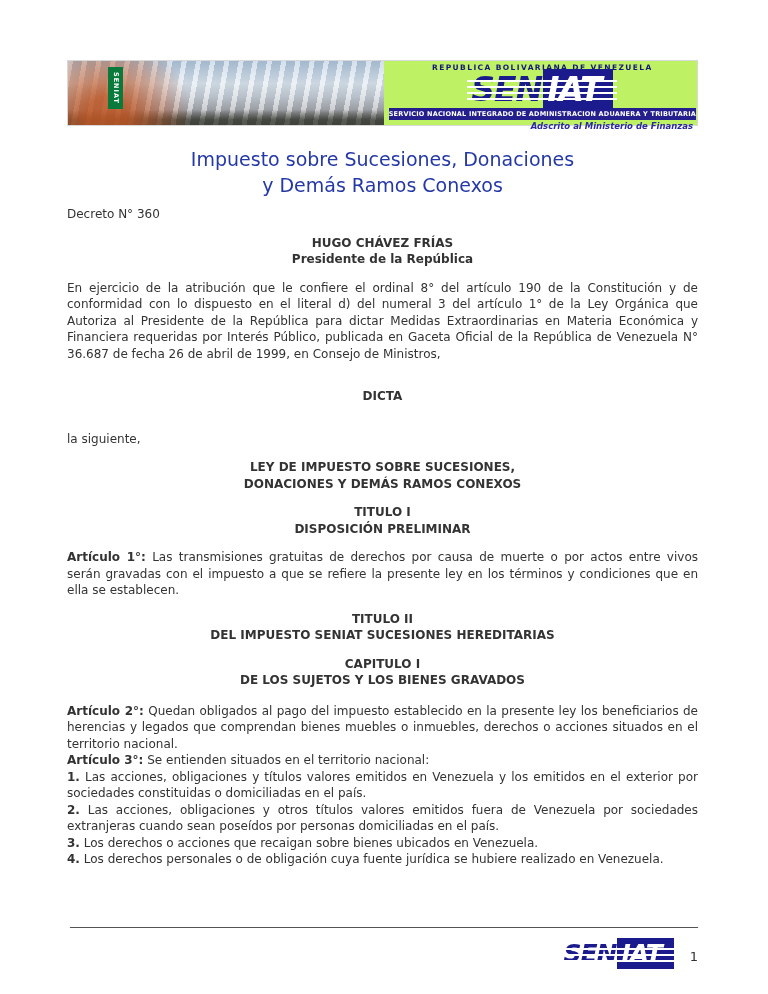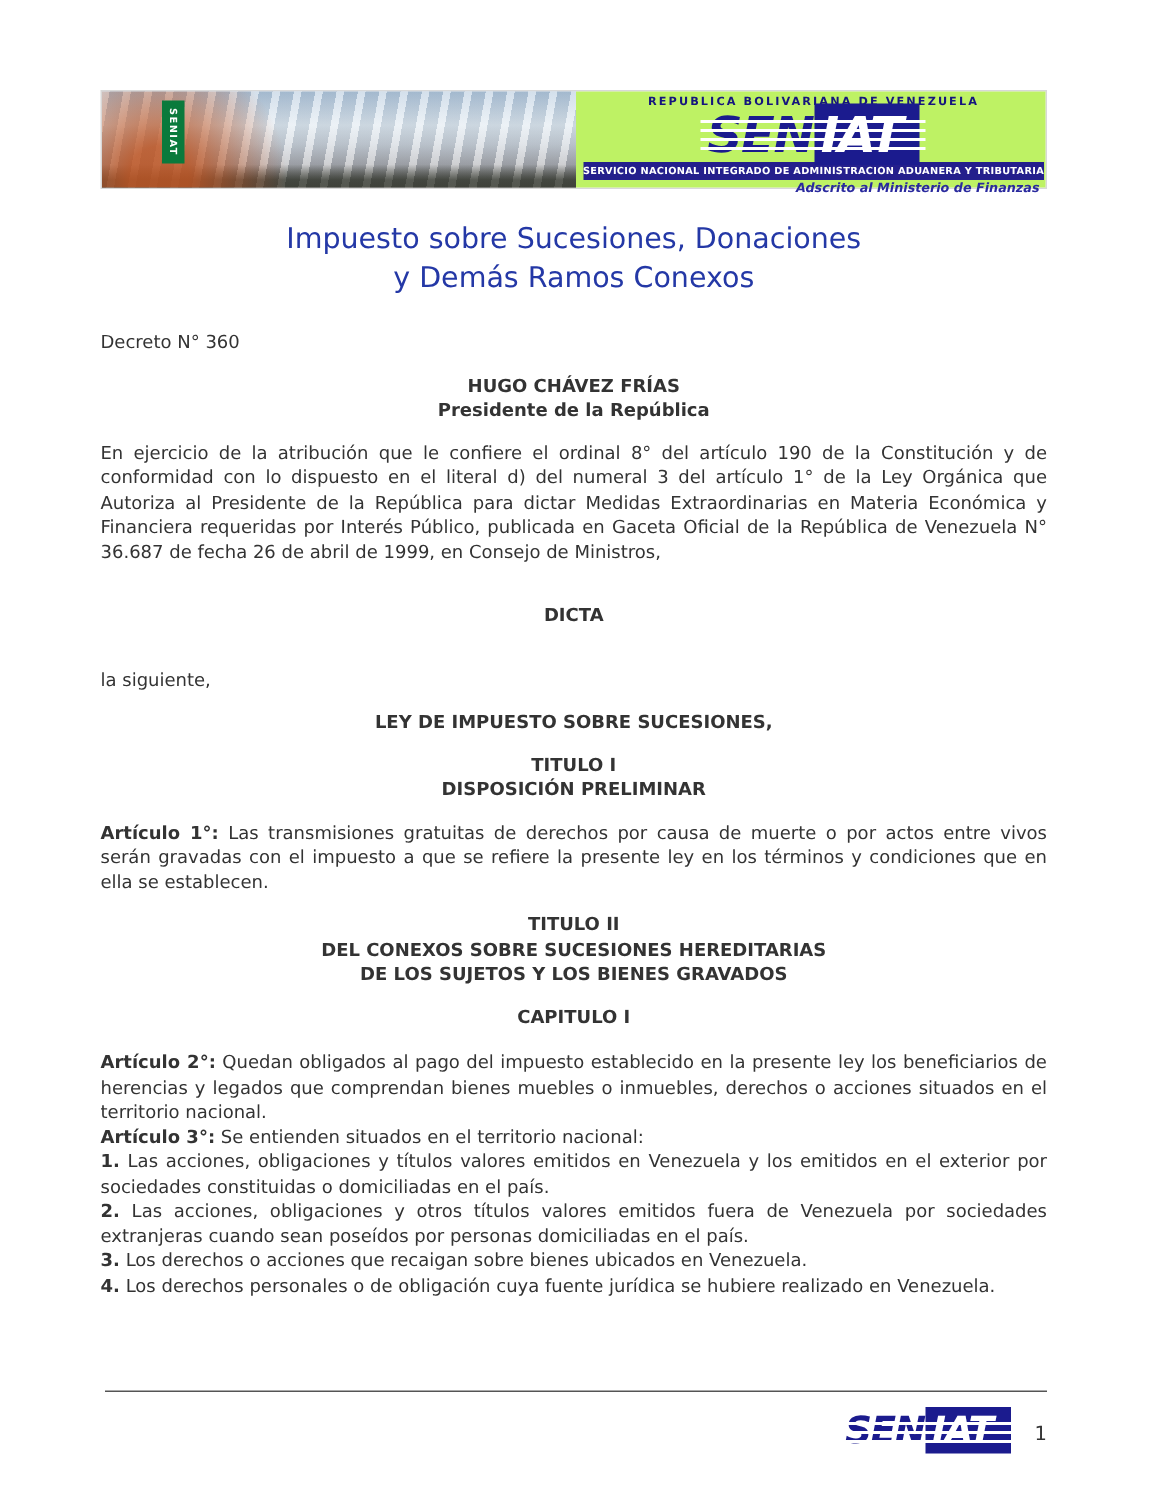--- a/index.html
+++ b/index.html
@@ -30,21 +30,21 @@
   .seniat-logo.big{font-size:33px;margin:1px auto 2px;}
   .seniat-logo.small{font-size:25px;}
   .service-bar{background:#241f8c;color:#ffffff;font-size:6.5px;font-weight:bold;
     letter-spacing:.2px;padding:2px 0;white-space:nowrap;}
   .ministry{color:#2a2a9e;font-size:8.5px;font-style:italic;font-weight:bold;text-align:right;padding:1px 3px 0 0;}
 
   
   .doc-title{margin-top:20px;text-align:center;color:#2438a6;font-weight:normal;
     font-size:19px;line-height:26px;}
   p{margin:0;font-size:12px;line-height:16.5px;}
-  .meta{margin-top:22px;text-align:left;}
+  .meta{margin-top:8px;text-align:left;}
   .cb{text-align:center;font-weight:bold;}
   .just{text-align:justify;}
   .mt1{margin-top:12px;}
   .mt2{margin-top:26px;}
   .mt3{margin-top:14px;}
   b.lead{font-weight:bold;}
 
   
   .footer{position:absolute;left:70px;right:70px;bottom:28px;}
   .footer-rule{border-top:1px solid #555;height:0;margin-bottom:6px;}
@@ -86,34 +86,35 @@
     <p class="cb mt1">HUGO CHÁVEZ FRÍAS</p>
     <p class="cb">Presidente de la República</p>
 
     <p class="just mt1">En ejercicio de la atribución que le confiere el ordinal 8° del artículo 190 de la Constitución y de conformidad con lo dispuesto en el literal d) del numeral 3 del artículo 1° de la Ley Orgánica que Autoriza al Presidente de la República para dictar Medidas Extraordinarias en Materia Económica y Financiera requeridas por Interés Público, publicada en Gaceta Oficial de la República de Venezuela N° 36.687 de fecha 26 de abril de 1999, en Consejo de Ministros,</p>
 
     <p class="cb mt2">DICTA</p>
 
     <p class="mt2">la siguiente,</p>
 
     <p class="cb mt1">LEY DE IMPUESTO SOBRE SUCESIONES,</p>
+    <p class="cb">DONACIONES Y DEMÁS RAMOS CONEXOS</p>
 
     <p class="cb mt1">TITULO I</p>
     <p class="cb">DISPOSICIÓN PRELIMINAR</p>
 
     <p class="just mt1">
       <b class="lead">Artículo 1°:</b>
       <span>Las transmisiones gratuitas de derechos por causa de muerte o por actos entre vivos serán gravadas con el impuesto a que se refiere la presente ley en los términos y condiciones que en ella se establecen.</span>
     </p>
 
     <p class="cb mt1">TITULO II</p>
-    <p class="cb">DEL CONEXOS SOBRE SUCESIONES HEREDITARIAS</p>
+    <p class="cb">DEL IMPUESTO SENIAT SUCESIONES HEREDITARIAS</p>
 
+    <p class="cb mt1">CAPITULO I</p>
     <p class="cb">DE LOS SUJETOS Y LOS BIENES GRAVADOS</p>
-    <p class="cb mt1">CAPITULO I</p>
 
     <p class="just mt3">
       <b class="lead">Artículo 2°:</b>
       <span>Quedan obligados al pago del impuesto establecido en la presente ley los beneficiarios de herencias y legados que comprendan bienes muebles o inmuebles, derechos o acciones situados en el territorio nacional.</span>
     </p>
 
     <p class="just">
       <b class="lead">Artículo 3°:</b>
       <span>Se entienden situados en el territorio nacional:</span>
     </p>

